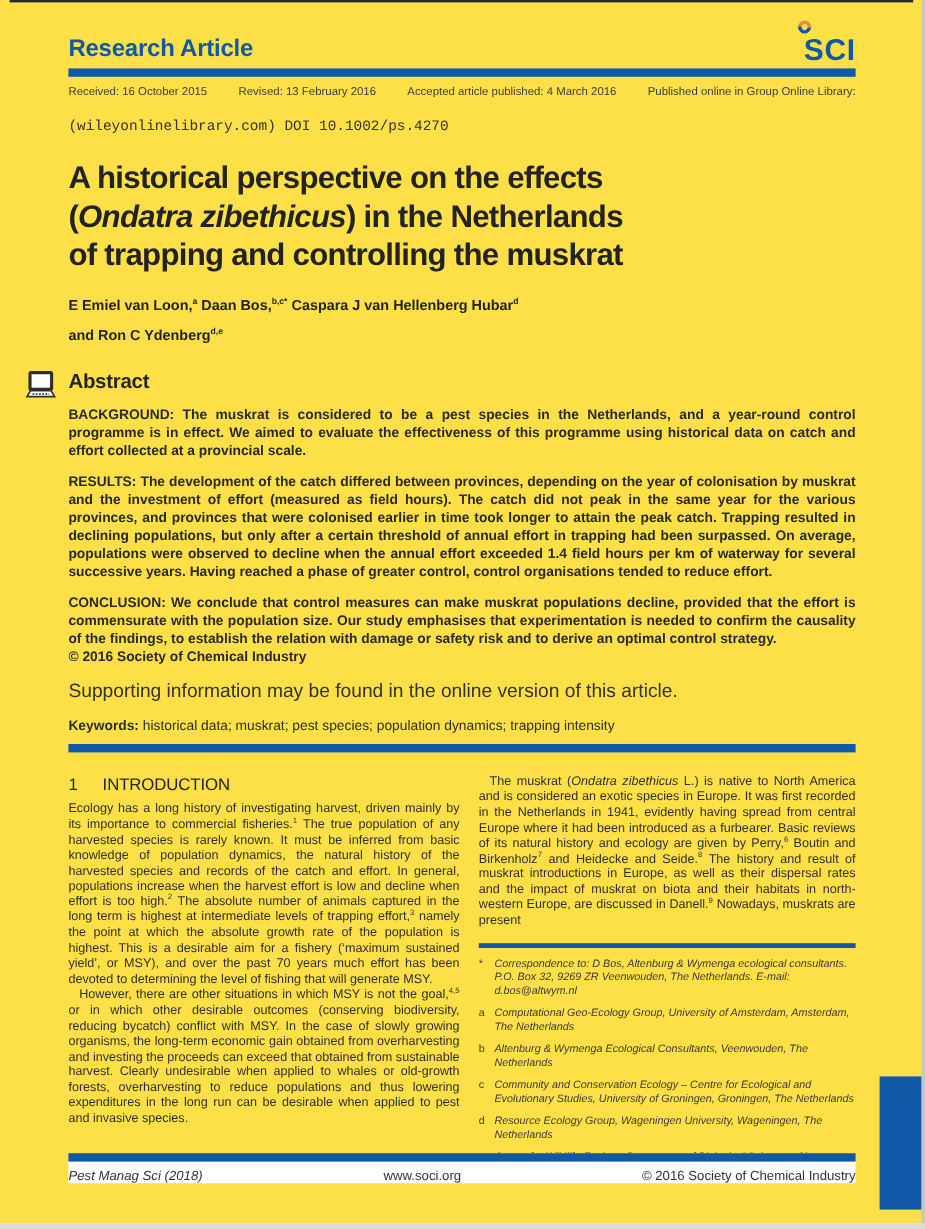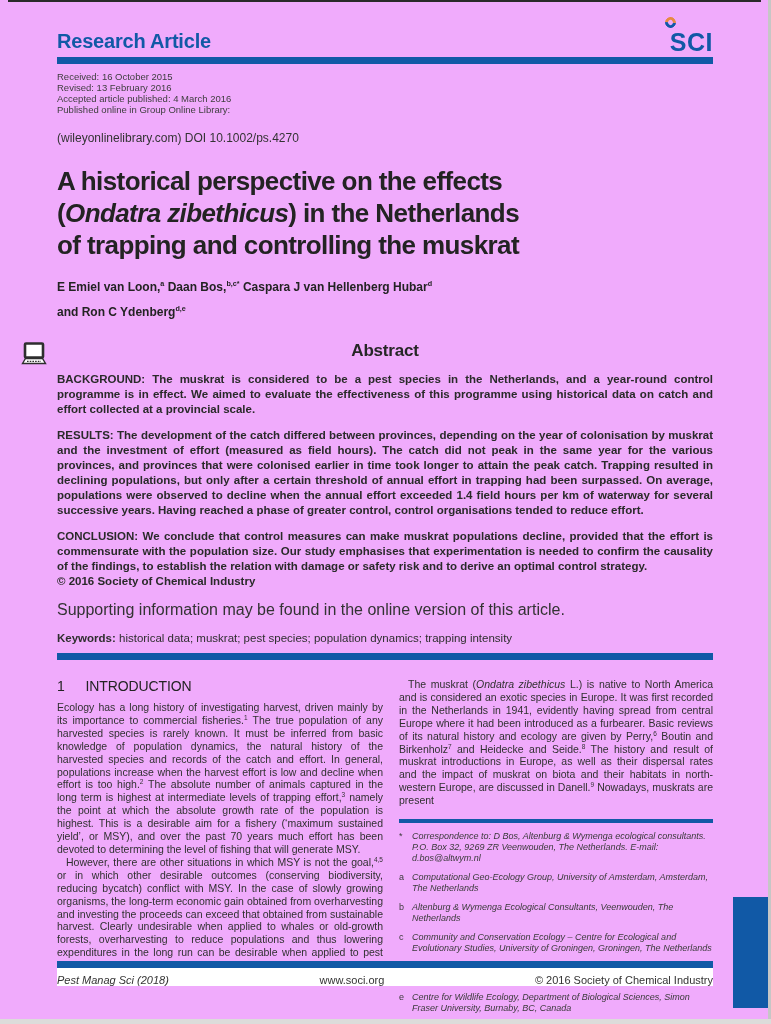--- a/index.html
+++ b/index.html
@@ -4,53 +4,53 @@
 <style>
   * { box-sizing: border-box; margin: 0; padding: 0; }
   html, body { width: 771px; height: 1024px; }
   body {
     background: #f6f6f4;
     font-family: "Liberation Sans", sans-serif;
     color: #2d2d2d;
     position: relative;
     overflow: hidden;
   }
-  .page { position: absolute; inset: 0; background: #f0abfc; padding: 0 58px 0 57px; }
+  .page { position: absolute; inset: 0; background: #fde047; padding: 0 58px 0 57px; }
 
   
   .scan-top    { position: absolute; top: 0; left: 8px; right: 10px; height: 2px; background: #2a2a2a; }
   .scan-right  { position: absolute; top: 0; right: 0; width: 3px; height: 100%; background: #c6c6c6; }
   .scan-bottom { position: absolute; bottom: 0; left: 0; width: 100%; height: 5px; background: #dcdcda; }
 
   
   .header-row { display: flex; justify-content: space-between; align-items: flex-end; padding-top: 30px; }
   .article-type { font-size: 20px; font-weight: bold; color: #1159a6; letter-spacing: -0.2px; }
   .sci-logo { position: relative; margin-bottom: -2px; }
   .sci-text { font-size: 25px; font-weight: bold; color: #1159a6; letter-spacing: 0.5px; line-height: 1; }
   .sci-ring {
     position: absolute; left: -5px; top: -13px; width: 11px; height: 11px;
     border-radius: 50%; border: 3px solid;
     border-color: #e78a42 #e78a42 #1159a6 #1159a6;
     transform: rotate(-40deg);
   }
   .blue-bar { height: 7px; background: #1159a6; }
   .header-rule { margin-top: 4px; }
-  .dates-row { display: flex; justify-content: space-between; font-size: 9.5px; color: #3e3e3e; margin-top: 7px; flex-direction: column; }
-  .doi-line { font-size: 12px; margin-top: 16px; color: #333; }
+  .dates-row { display: flex; justify-content: space-between; font-size: 9.5px; color: #3e3e3e; margin-top: 7px; }
+  .doi-line { font-size: 12px; margin-top: 16px; color: #333; font-family: Liberation Mono, monospace; }
 
   
   .title { margin-top: 20px; font-size: 26px; line-height: 32px; letter-spacing: -0.6px; color: #232323; font-weight: bold; }
   .title .t-line { display: block; }
   .authors { margin-top: 12px; font-size: 12px; font-weight: bold; line-height: 22px; color: #232323; }
   .authors sup, .title sup { font-size: 60%; }
 
   
   .abstract { position: relative; margin-top: 18px; }
   .laptop-icon { position: absolute; left: -38px; top: 1px; }
-  .abstract h2 { font-size: 17px; color: #262626; letter-spacing: -0.2px; text-align: center; }
+  .abstract h2 { font-size: 17px; color: #262626; letter-spacing: -0.2px; }
   .abs-p { margin-top: 11px; font-size: 11.5px; font-weight: bold; line-height: 15px; text-align: justify; color: #2a2a2a; }
   .abs-copy { font-size: 11.5px; font-weight: bold; line-height: 15px; color: #2a2a2a; }
   .supporting { margin-top: 12px; font-size: 16px; color: #333; }
   .keywords { margin-top: 13px; font-size: 11.5px; color: #2e2e2e; }
   .keywords .kw-label { font-weight: bold; }
   .divider { margin-top: 9px; }
 
   
   .columns { display: flex; gap: 16px; margin-top: 18px; }
   .col-left { width: 326px; }

